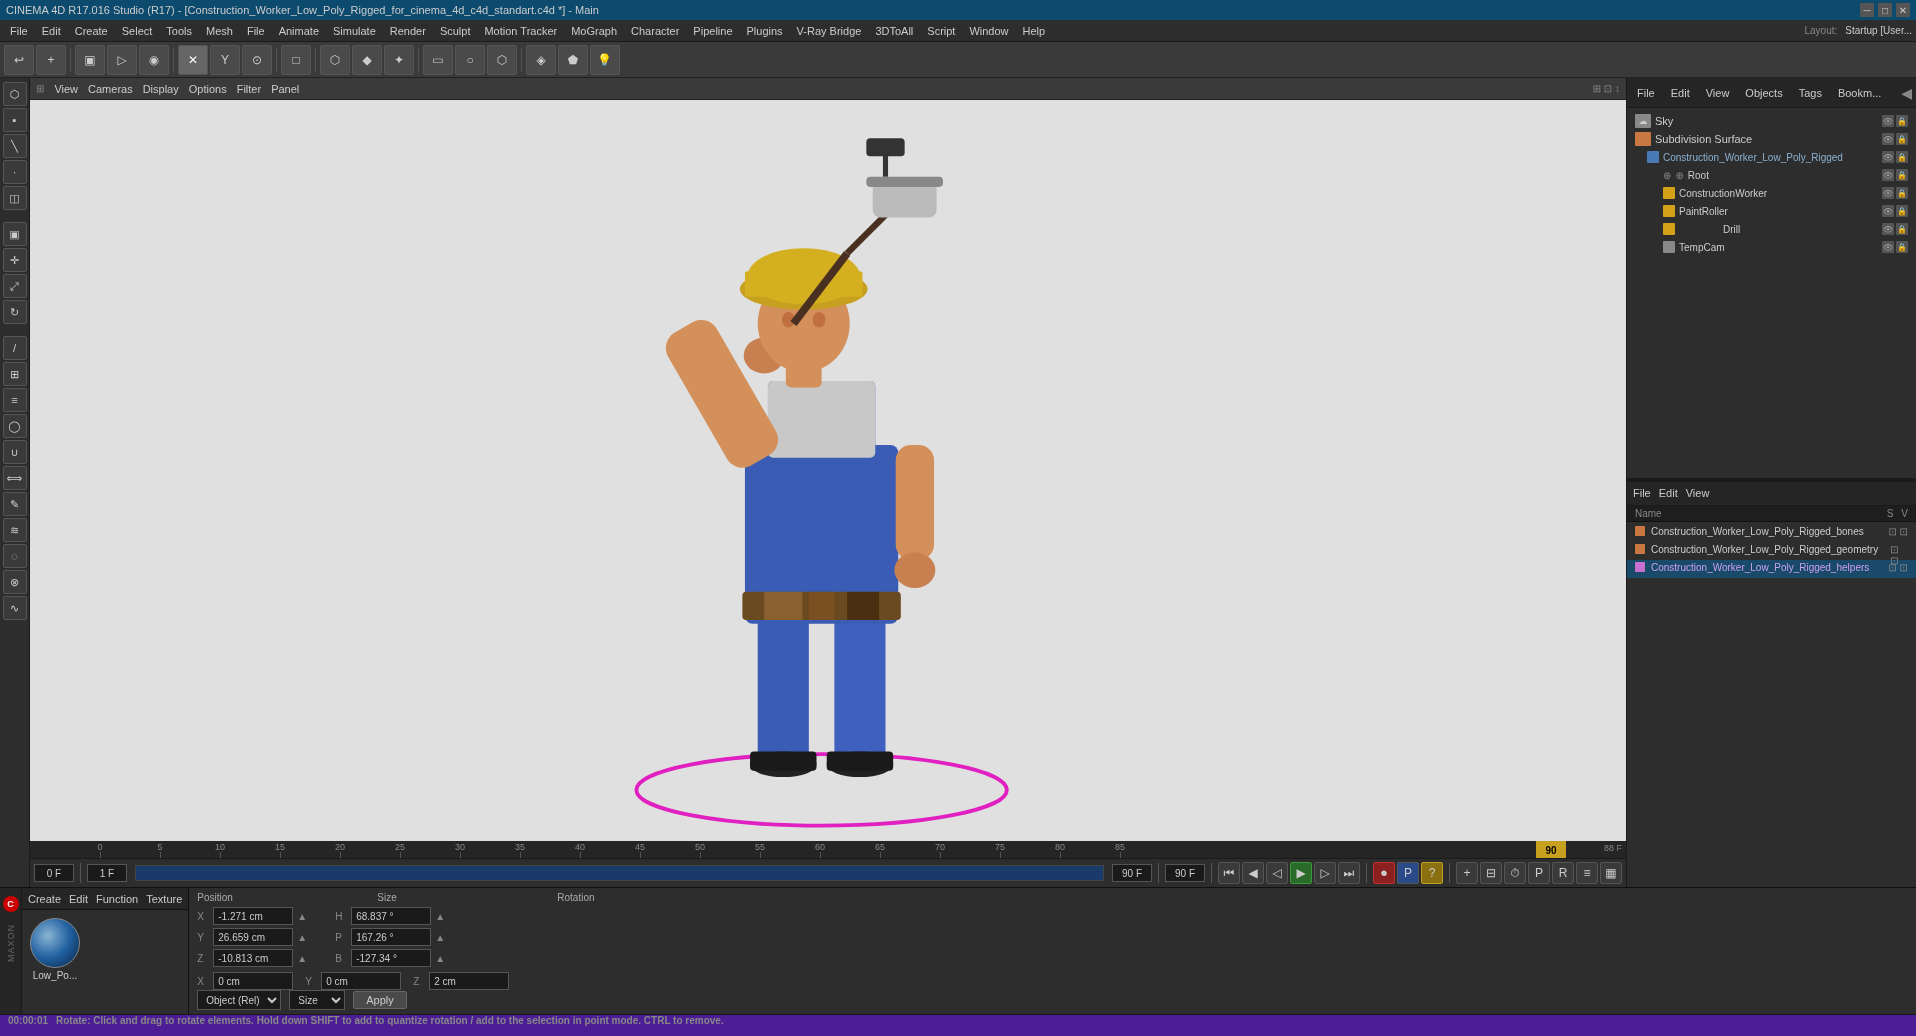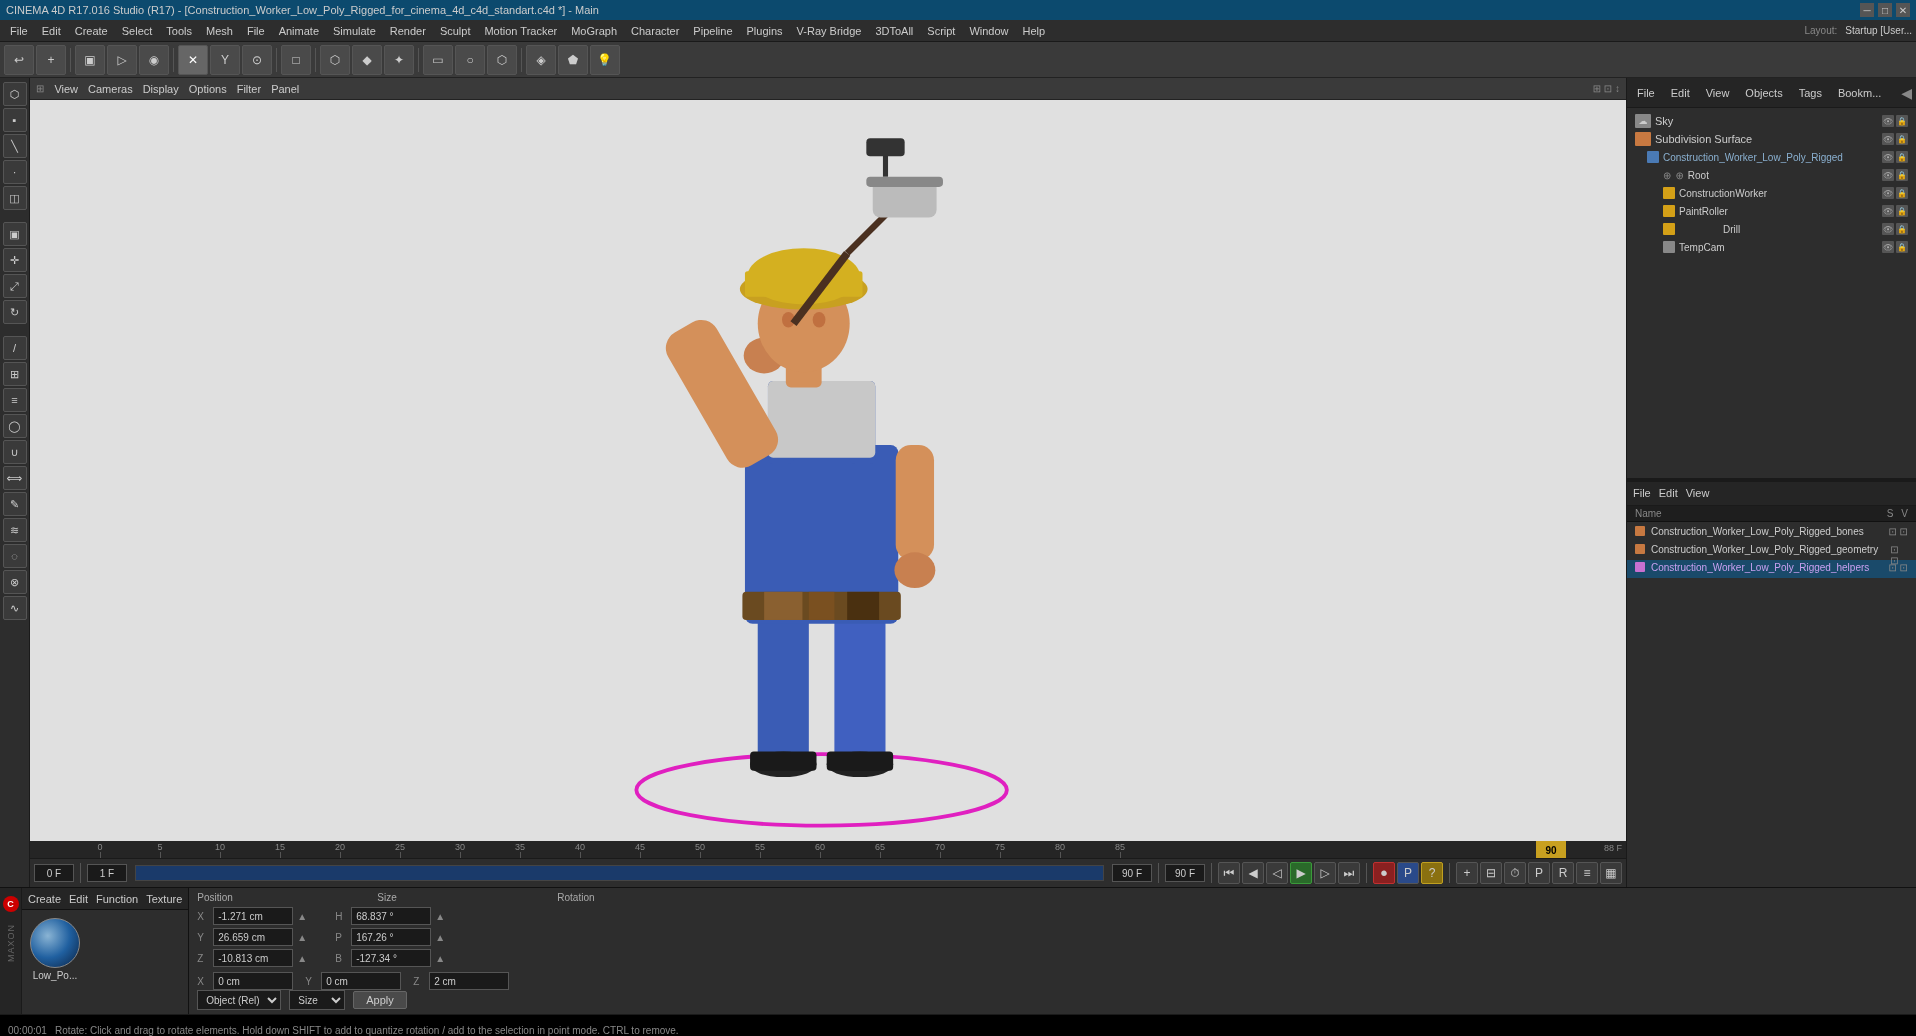--- a/index.html
+++ b/index.html
@@ -282,28 +282,29 @@
       border: 1px solid #666;
       color: #ccc;
       font-size: 11px;
       cursor: pointer;
       border-radius: 2px;
     }
 
     
     #status-bar {
       height: 22px;
-      background: #000000;
-      display: flex;
-      align-items: flex-end;
+      background: #4c1d95;
+      display: flex;
+      align-items: flex-start;
       padding: 0 8px;
       gap: 8px;
       font-size: 10px;
       color: #888;
       border-top: 1px solid #1a1a1a;
+      font-weight: bold;
     }
 
     
     .viewport-inner {
       width: 100%;
       height: 100%;
       background: #e0e0e0;
       position: relative;
     }
 

